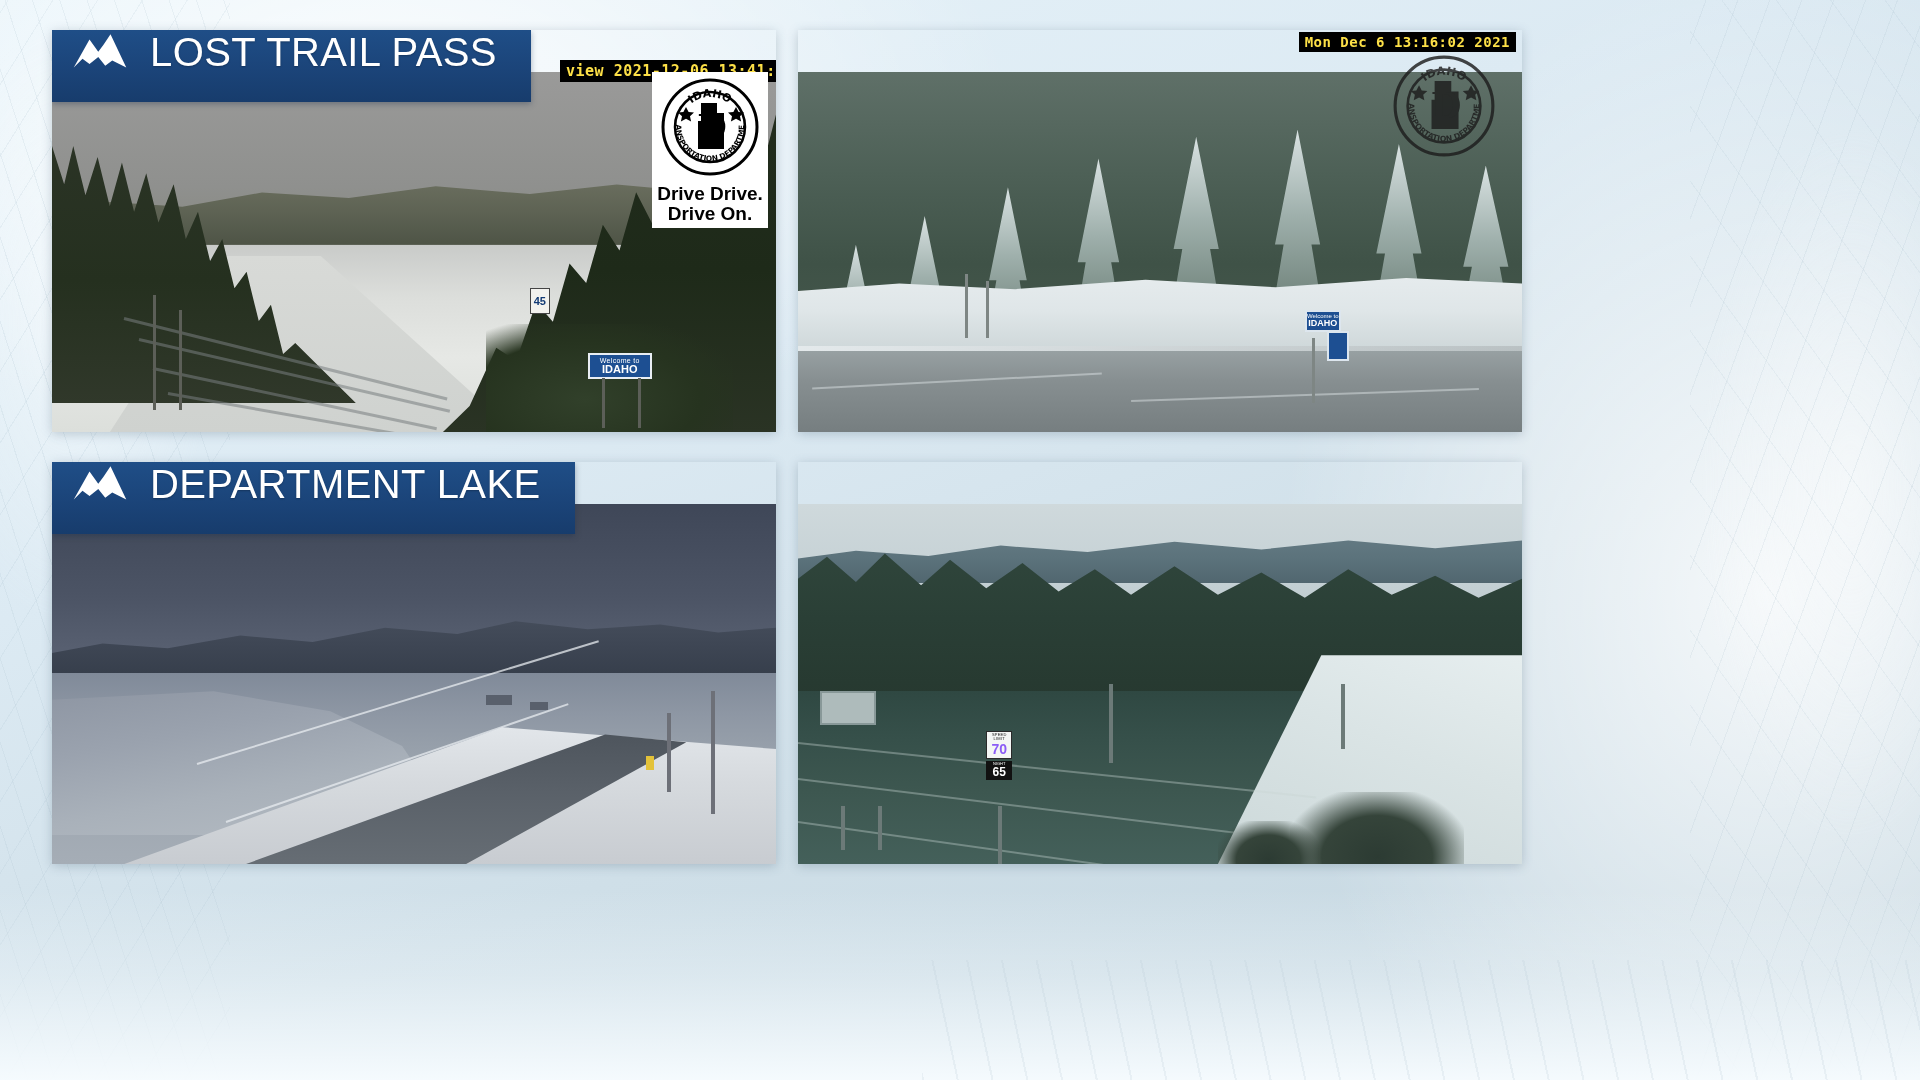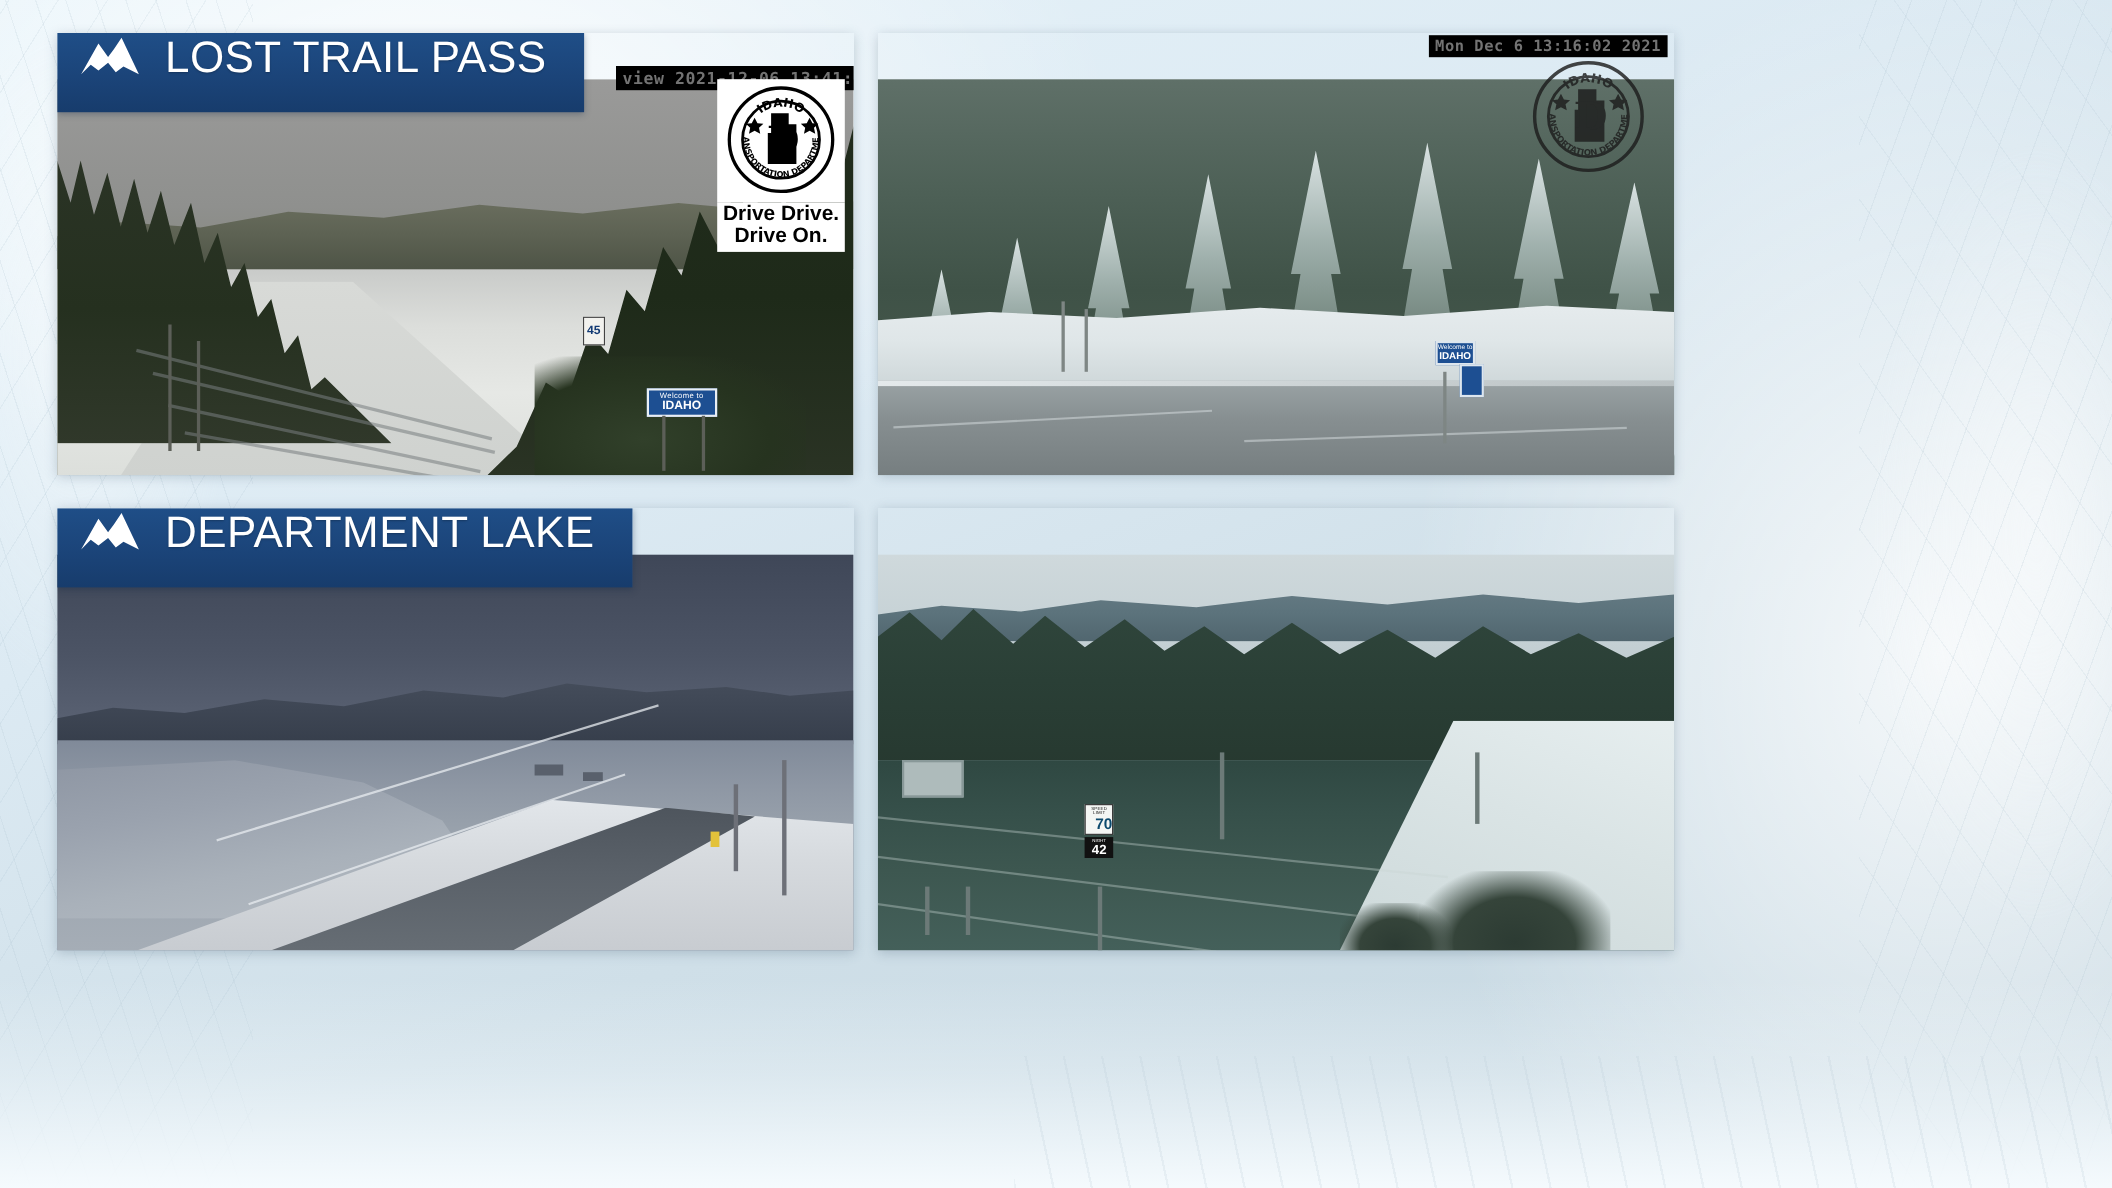--- a/index.html
+++ b/index.html
@@ -68,21 +68,21 @@
     box-shadow:0 2px 6px rgba(20,40,70,.35);
   }
   .banner .mtn { width:56px; height:40px; flex:0 0 auto; margin-right:22px; }
   .banner .title {
     color:#fff; font-size:40px; letter-spacing:.4px; white-space:nowrap;
     font-weight:400; text-shadow:0 1px 2px rgba(0,0,0,.25);
   }
 
   
   .osd {
-    position:absolute; z-index:7; background:#000; color:#737373;
+    position:absolute; z-index:7; background:#000; color:#fde047;
     font-family:"DejaVu Sans Mono", monospace; font-weight:bold;
     font-size:15px; letter-spacing:.5px; white-space:nowrap;
     padding:2px 6px;
   }
   .osd.ltp { left:508px; top:30px; }
   .osd.lolo{ right:6px; top:2px; font-size:14px; }
 
   
   .itd { position:absolute; z-index:7; }
   .itd.ltp { right:8px; top:42px; width:116px; }
@@ -180,21 +180,21 @@
     background:linear-gradient(180deg,#2f4842 0%,#36504a 28%,#3d5750 58%,#44605a 100%); }
   .mp-lane { position:absolute; height:2px; background:rgba(200,212,210,.38); transform-origin:left center; }
   .mp-snowR { position:absolute; right:0; bottom:0; width:42%; height:58%;
     background:linear-gradient(200deg,#e6eeef 0%,#dae4e5 42%,#ccd8d9 100%);
     clip-path:polygon(34% 0%,100% 0%,100% 100%,0% 100%); }
   .mp-board { position:absolute; background:#aebbbb; border:2px solid #889898; }
   .mp-post { position:absolute; width:4px; background:#6c7a78; }
   .mp-sl { position:absolute; width:26px; }
   .mp-sl .p1 { background:#f4f6f4; border:1px solid #2a2a2a; padding:1px 0 2px; }
   .mp-sl .p1 .s { font-size:4px; text-align:center; color:#111; line-height:1.1; letter-spacing:.2px; }
-  .mp-sl .p1 .n { font-size:14px; font-weight:bold; text-align:right; color:#0c4a6e; line-height:1; }
+  .mp-sl .p1 .n { font-size:14px; font-weight:bold; text-align:center; color:#8b5cf6; line-height:1; }
   .mp-sl .p2 { background:#111; margin-top:2px; padding:1px 0 2px; }
   .mp-sl .p2 .s { font-size:4px; text-align:center; color:#fff; line-height:1.1; }
   .mp-sl .p2 .n { font-size:12px; font-weight:bold; text-align:center; color:#fff; line-height:1; }
   .mp-bush { position:absolute; background:radial-gradient(ellipse at 50% 90%, #2c3b33 0%, #35443a 45%, rgba(60,74,64,0) 78%); }
 </style>
 </head>
 <body>
 
 <div id="page">
   <div class="frost left"></div>
@@ -366,21 +366,21 @@
         <div class="mp-post" style="left:43%; top:50%; height:22%;"></div>
         <div class="mp-post" style="left:75%; top:50%; height:18%;"></div>
 
         <div class="mp-sl" style="left:26%; top:63%;">
           <div class="p1">
             <div class="s">SPEED LIMIT</div>
             <div class="n">70</div>
           </div>
           <div class="p2">
             <div class="s">NIGHT</div>
-            <div class="n">42</div>
+            <div class="n">65</div>
           </div>
         </div>
         <div class="mp-post" style="left:27.6%; top:84%; height:16%;"></div>
 
         <div class="mp-bush" style="right:8%;  bottom:0; width:24%; height:20%;"></div>
         <div class="mp-bush" style="right:28%; bottom:0; width:14%; height:12%;"></div>
       </div>
 
     </div>
 

